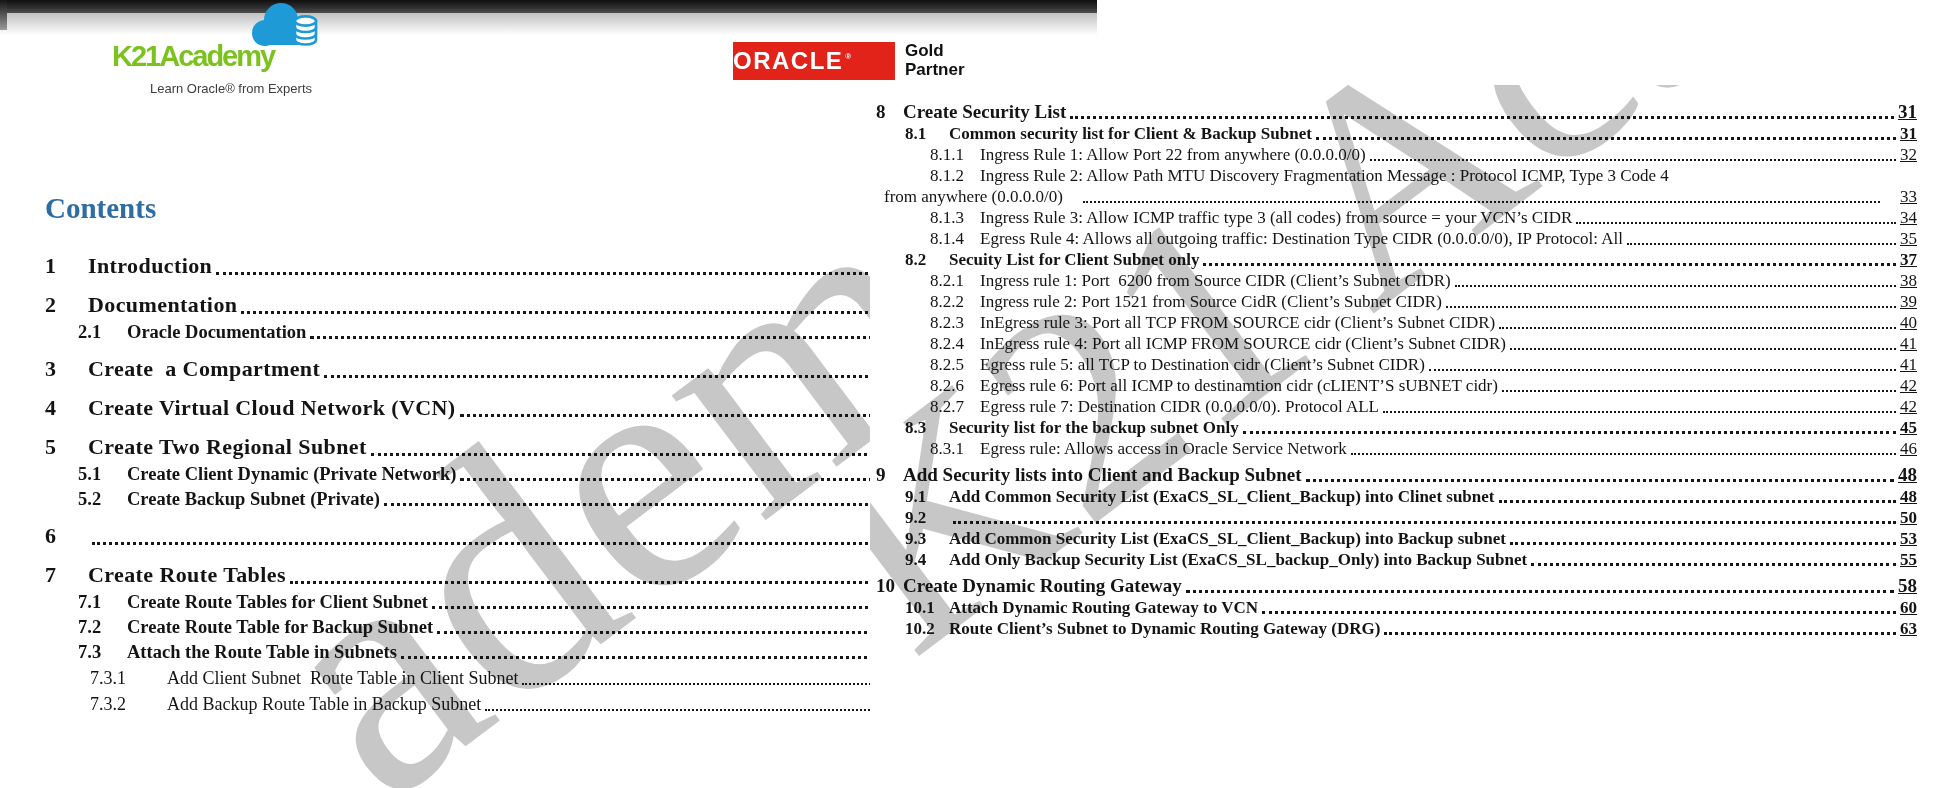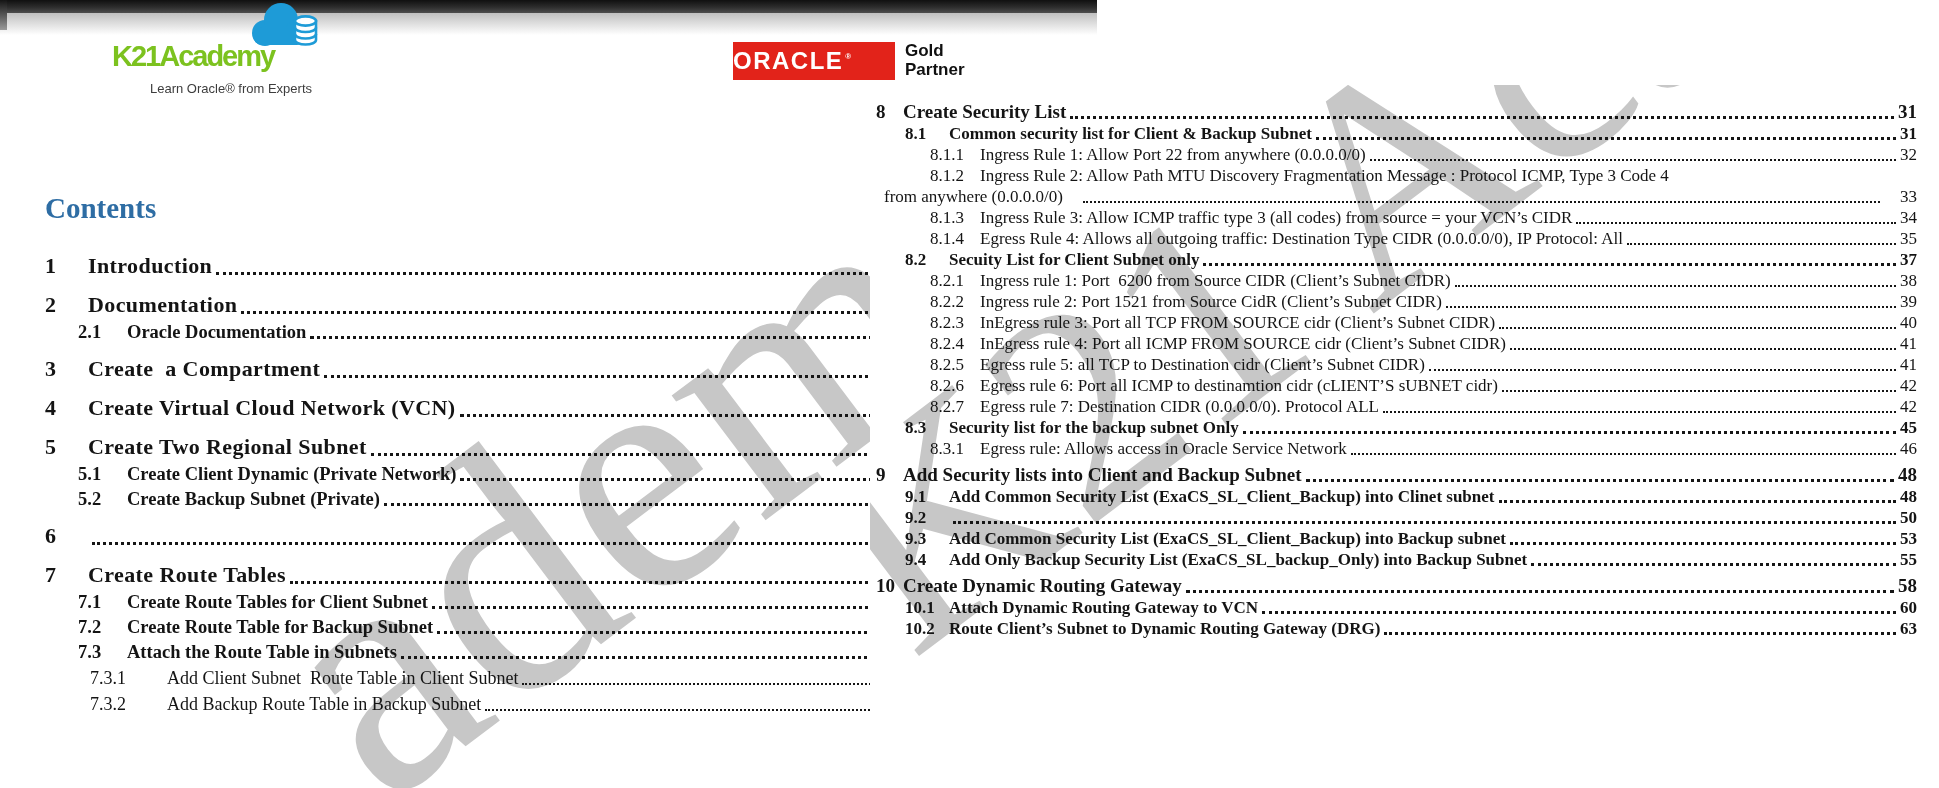--- a/index.html
+++ b/index.html
@@ -50,21 +50,21 @@
 
   
   .toc{position:absolute;z-index:1;}
   .toc-left{left:45px;top:255px;width:1012px;}
   .toc-right{left:6px;top:15px;width:1041px;}
   .toc-row{display:flex;align-items:flex-end;}
   .toc-row .num{flex:none;white-space:pre;}
   .toc-row .title{flex:none;white-space:pre;}
   .toc-row .leader{flex:1 1 auto;min-width:10px;height:0;align-self:flex-end;
     border-bottom:2.2px dotted #161616;margin:0 3px 4px 4px;}
-  .toc-row .page-num{flex:none;margin-left:1px;}
+  .toc-row .page-num{flex:none;margin-left:1px;text-decoration:underline;}
 
   
   .toc-left .lvl1{height:24px;font-size:22px;font-weight:bold;margin-top:15px;letter-spacing:.4px;}
   .toc-left .lvl2{height:22px;font-size:18.5px;font-weight:bold;margin-top:3px;}
   .toc-left .lvl3{height:22px;font-size:18px;margin-top:4px;}
   .toc-left .toc-row:first-child{margin-top:0;}
   .toc-left .lvl1 .num{min-width:43px;}
   .toc-left .lvl2{padding-left:33px;}
   .toc-left .lvl2 .num{min-width:49px;}
   .toc-left .lvl3{padding-left:45px;}

